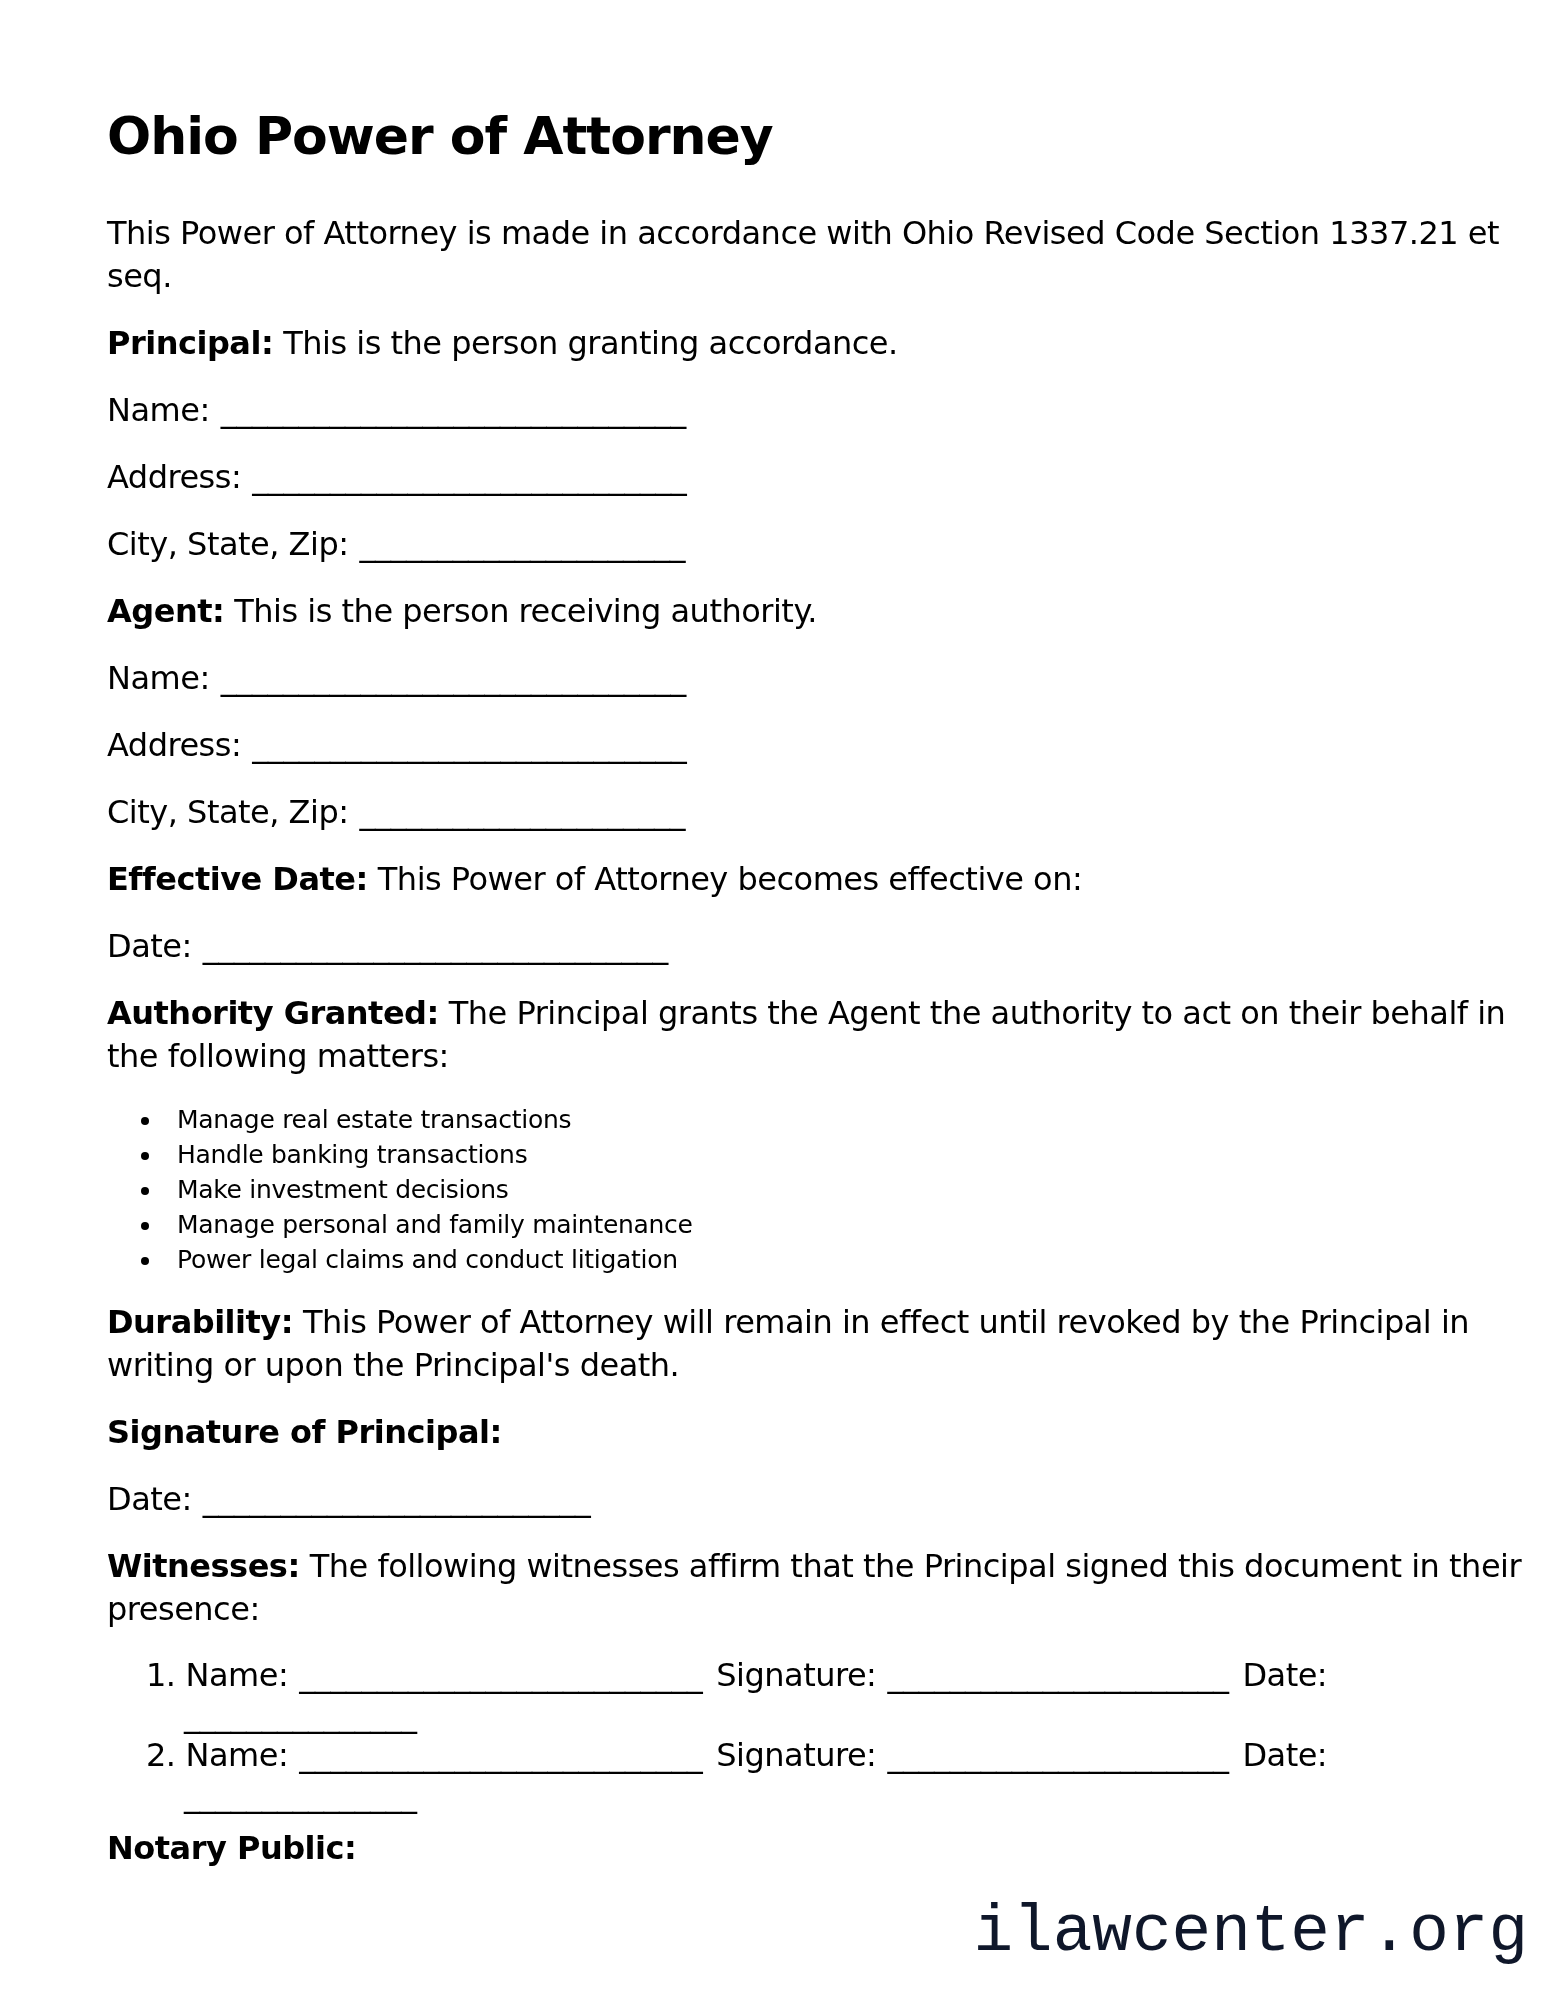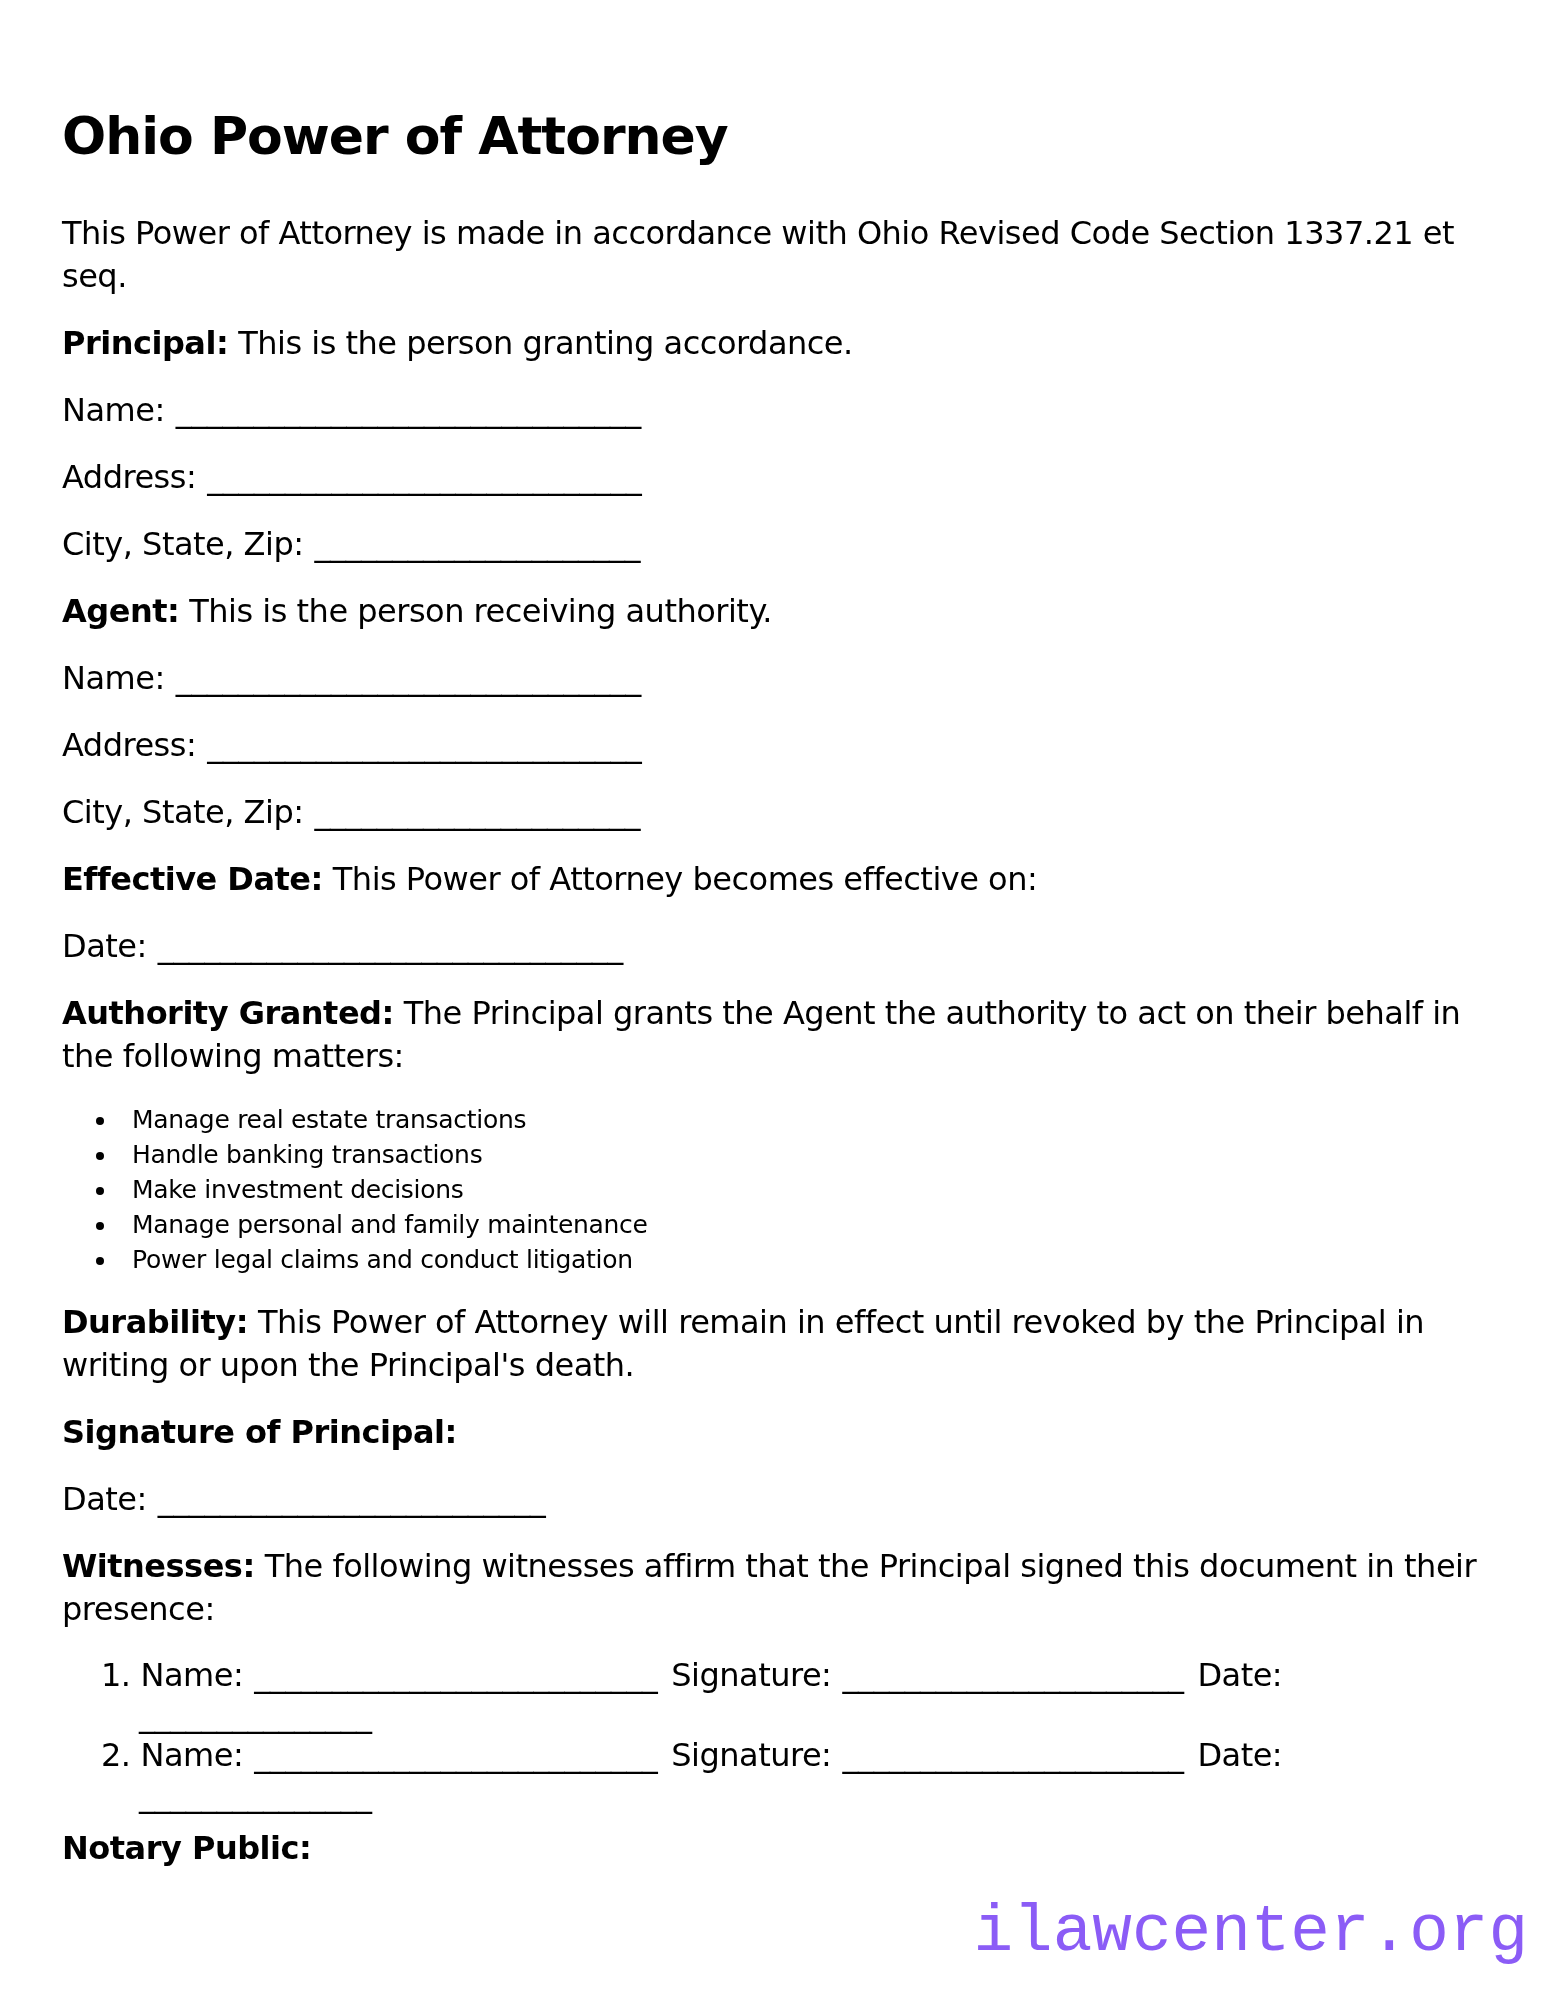--- a/index.html
+++ b/index.html
@@ -2,21 +2,21 @@
 <html><head>
 <meta charset="utf-8">
 <style>
   html,body{margin:0;padding:0;}
   body{
     width:1554px;height:2011px;
     background:#ffffff;color:#000000;
     font-family:"DejaVu Sans",sans-serif;
     overflow:hidden;position:relative;
   }
-  .page{padding:106px 60px 0 62px;}
+  .page{padding:106px 60px 0 107px;}
   h1.doc-title{
     font-size:52px;line-height:60px;font-weight:bold;
     letter-spacing:-1px;margin:0 0 46px 0;white-space:pre;
   }
   p.para{
     font-size:32px;line-height:43px;letter-spacing:-0.5px;
     margin:0 0 24px 0;white-space:pre;
   }
   .lbl{font-weight:bold;}
   .desc{margin-left:10px;}
@@ -33,21 +33,21 @@
     font-size:32px;line-height:40px;letter-spacing:-0.5px;
     margin:0 0 0 39px;white-space:pre;
   }
   .w-num{margin-right:10px;}
   .w-gap{margin-left:14px;}
   .w-line2{display:block;margin-left:38px;}
   p.notary{margin-bottom:12px;}
   .watermark{
     position:absolute;top:1900px;right:26px;
     font-family:"Liberation Mono","DejaVu Sans Mono",monospace;
-    font-size:66px;line-height:1;color:#8b5cf6;white-space:pre;
+    font-size:66px;line-height:1;color:#0f172a;white-space:pre;
   }
 </style>
 </head>
 <body>
 
 <div class="page">
 
   <h1 class="doc-title">Ohio Power of Attorney</h1>
 
   <p class="para">This Power of Attorney is made in accordance with Ohio Revised Code Section 1337.21 et

